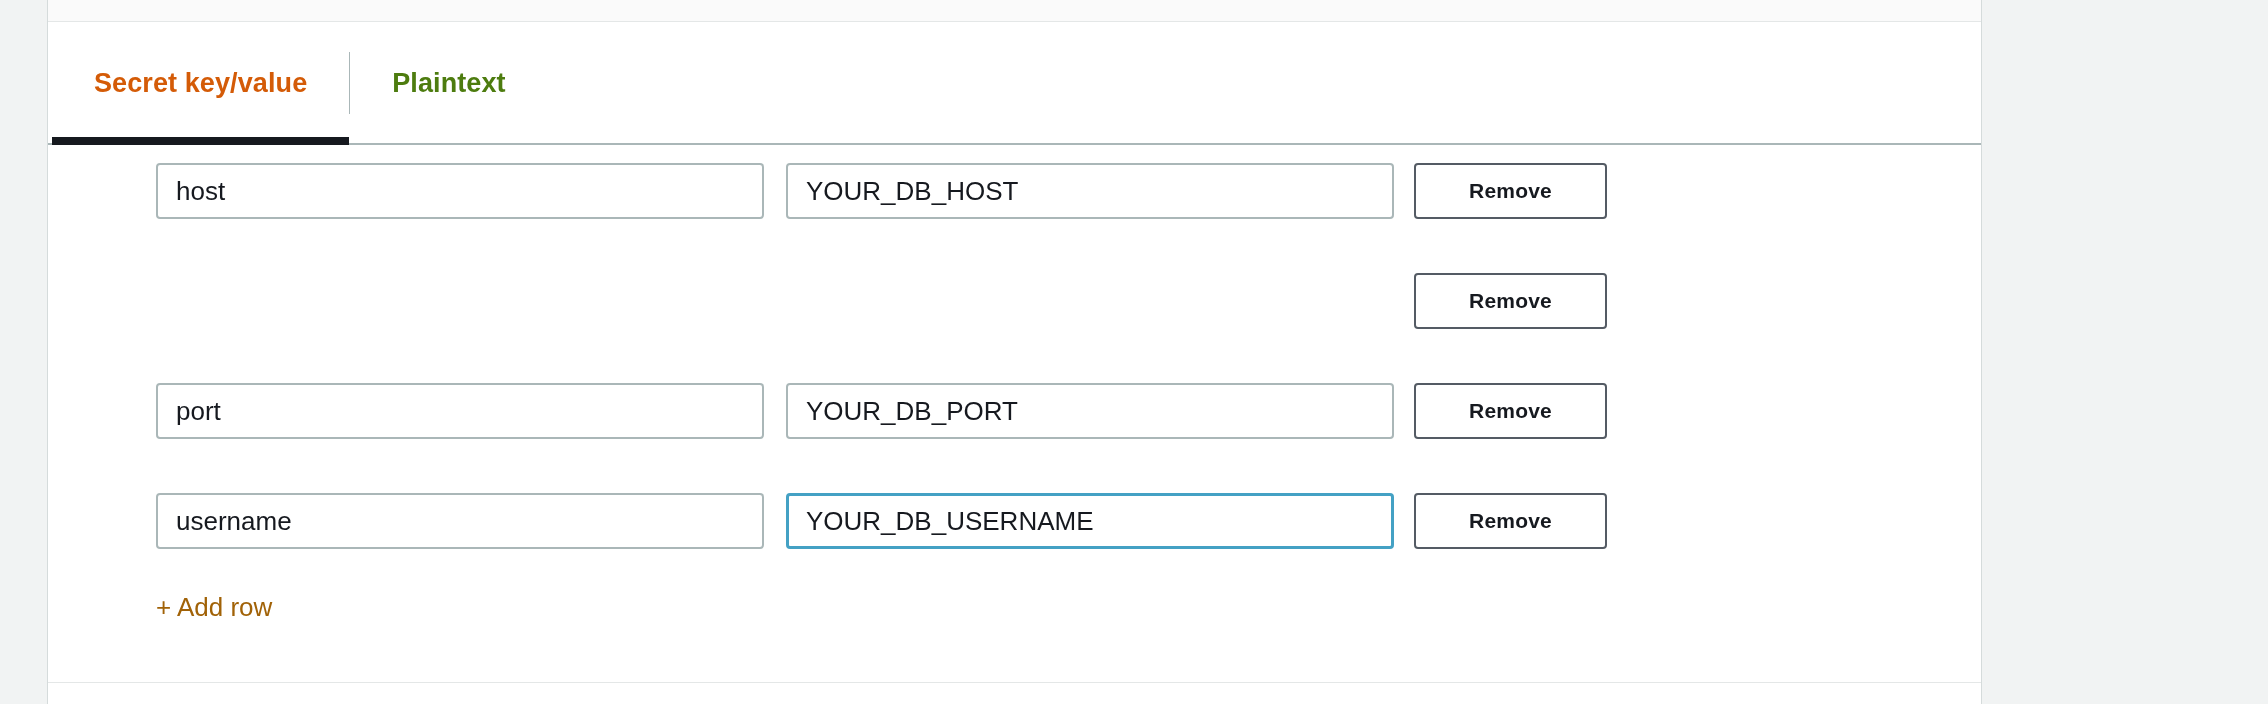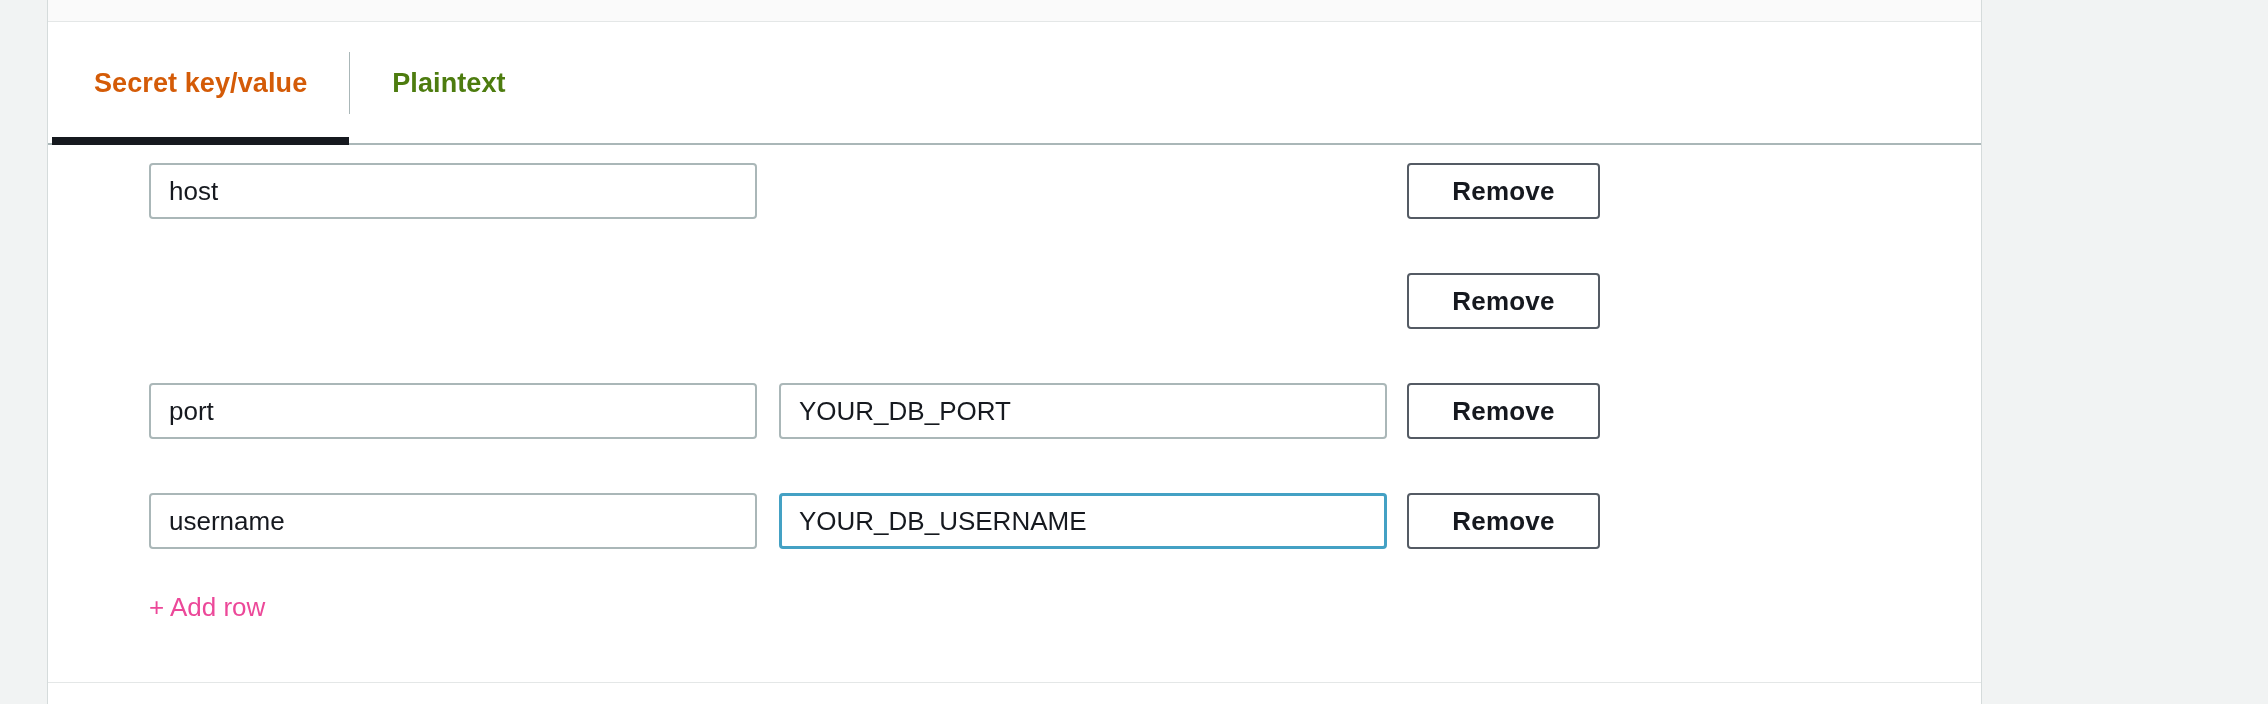--- a/index.html
+++ b/index.html
@@ -104,21 +104,21 @@
     width: 1px;
     height: 62px;
     background: #aab7b8;
     align-self: center;
     flex: 0 0 1px;
   }
 
   
   .rows {
     position: absolute;
-    left: 9px;
+    left: 16px;
     top: 147px;
     width: 100%;
   }
 
   .kv-row {
     position: relative;
     height: 110px;
   }
 
   .field {
@@ -155,42 +155,42 @@
     left: 1350px;
     top: 16px;
     width: 193px;
     height: 56px;
     box-sizing: border-box;
     background: #ffffff;
     border: 2px solid #545b64;
     border-radius: 4px;
     color: #16191f;
     font-family: "Liberation Sans", sans-serif;
-    font-size: 26px;
+    font-size: 21px;
     font-weight: 700;
     letter-spacing: 0.2px;
     cursor: pointer;
     display: flex;
     align-items: center;
     justify-content: center;
     padding: 0;
   }
 
   
   .add-row-wrap {
     position: relative;
     height: 60px;
   }
 
   .add-row {
     position: absolute;
     left: 92px;
     top: 5px;
     font-size: 26px;
-    color: #ec4899;
+    color: #a16207;
     text-decoration: none;
     cursor: pointer;
     line-height: 1.2;
     white-space: nowrap;
   }
 
   
   .bottom-divider {
     position: absolute;
     left: 0;
@@ -231,20 +231,21 @@
           <span class="tab-label">Plaintext</span>
         </div>
 
       </div>
     </div>
 
     <div class="rows">
 
       <div class="kv-row">
         <input class="field key" type="text" value="host" style="">
+        <input class="field value" type="text" value="YOUR_DB_HOST" style="">
         <button class="remove-btn">Remove</button>
       </div>
 
       <div class="kv-row">
         <button class="remove-btn">Remove</button>
       </div>
 
       <div class="kv-row">
         <input class="field key" type="text" value="port" style="">
         <input class="field value" type="text" value="YOUR_DB_PORT" style="">

